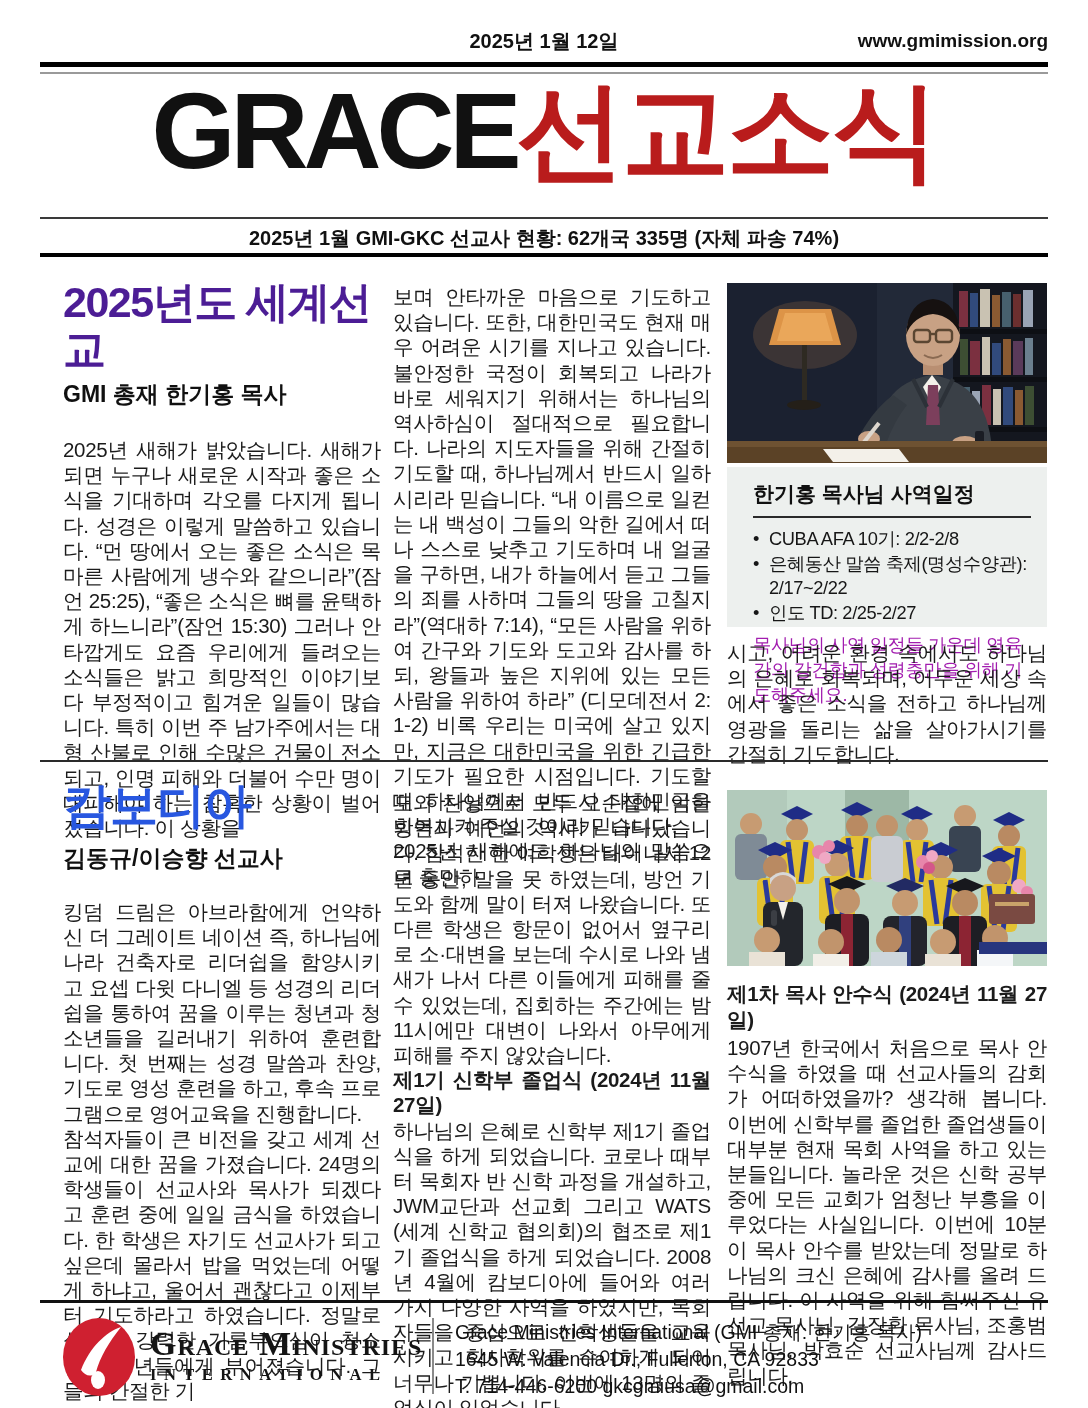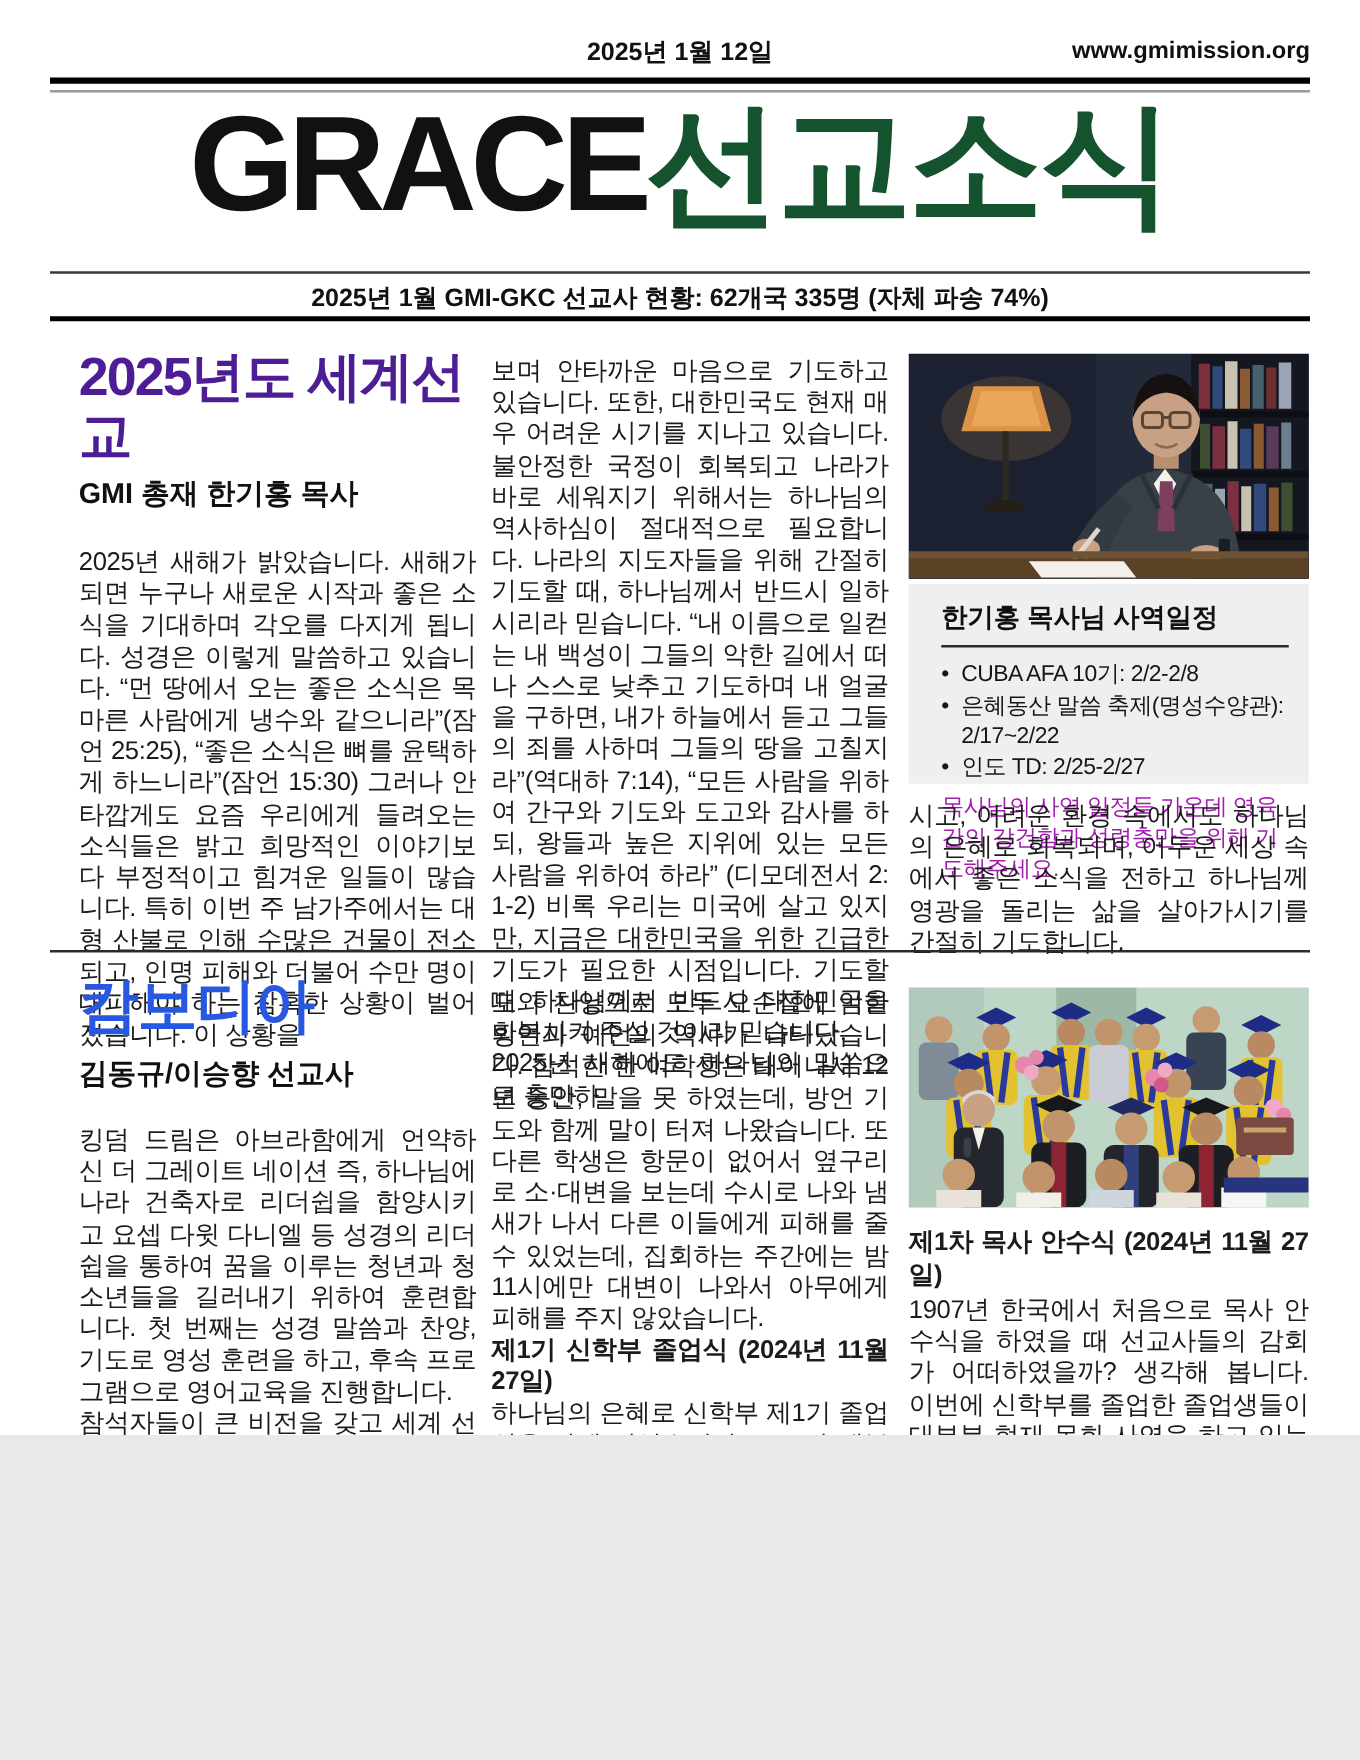--- a/index.html
+++ b/index.html
@@ -1,33 +1,33 @@
 <!DOCTYPE html>
 <html><head>
 <meta charset="utf-8">
 <style>
   html,body{margin:0;padding:0;background:#e9e9e9;}
   .page{
-    position:relative;width:1088px;height:1148px;margin:0 auto;
+    position:relative;width:1088px;height:1408px;margin:0 auto;
     background:#ffffff;overflow:hidden;
     font-family:"Liberation Sans", sans-serif;color:#1b1b1b;
   }
   .abs{position:absolute;}
 
   
   .issue-date{left:0;right:0;top:28px;text-align:center;font-size:20px;font-weight:700;color:#111;}
   .website{right:40px;top:30px;font-size:19px;font-weight:700;color:#111;text-decoration:none;}
   .rule{background:#000;}
   .hr-thick{left:40px;right:40px;top:62px;height:5px;}
   .hr-thin{left:40px;right:40px;top:72px;height:2px;background:#9a9a9a;}
 
   
   .masthead{left:0;right:0;top:74px;text-align:center;line-height:1.05;
     font-size:108px;font-weight:700;letter-spacing:-5px;color:#111;white-space:nowrap;}
-  .mh-ko{color:#14532d;letter-spacing:-3px;}
+  .mh-ko{color:#b91c1c;letter-spacing:-3px;}
 
   
   .hr-stats-top{left:40px;right:40px;top:217px;height:2px;background:#3a3a3a;}
   .stats-line{left:0;right:0;top:225px;text-align:center;font-size:20px;font-weight:700;color:#111;}
   .hr-stats-bottom{left:40px;right:40px;top:253px;height:4px;}
 
   
   .col1{left:63px;width:318px;}
   .col2{left:393px;width:318px;}
   .col3{left:727px;width:320px;}

